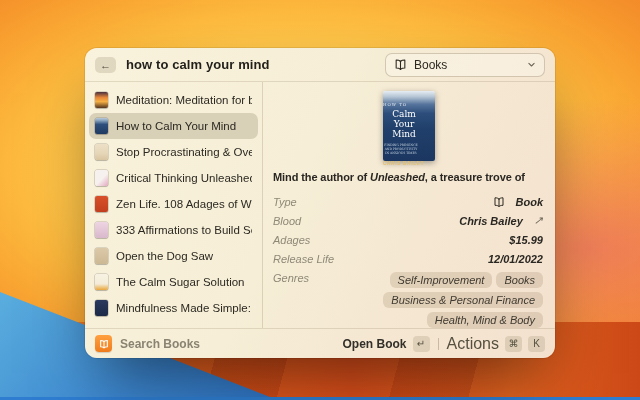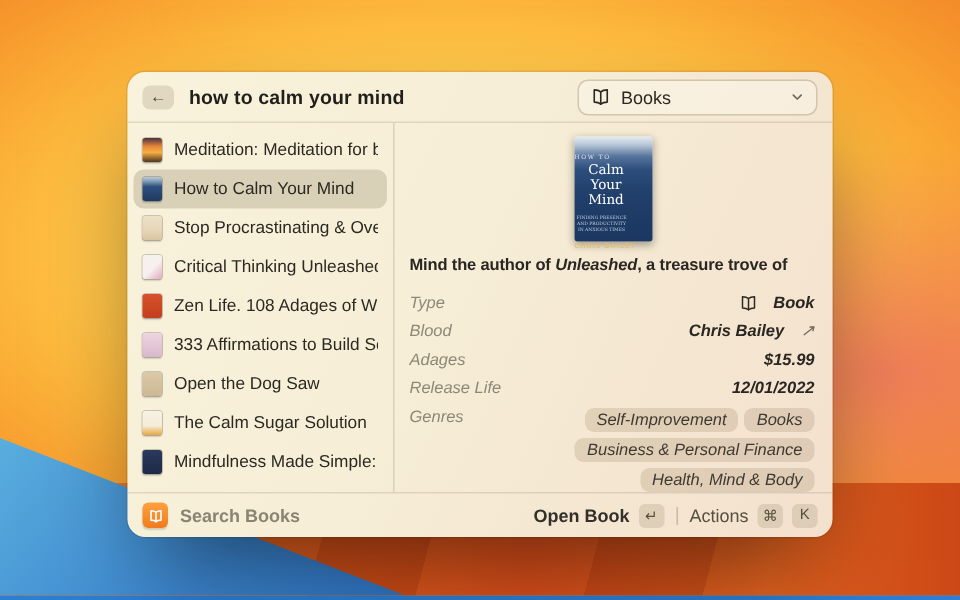--- a/index.html
+++ b/index.html
@@ -97,21 +97,21 @@
   .app-ic{width:17px;height:17px;border-radius:4px;
     background:linear-gradient(180deg,#ffa040,#ef7c1c);
     display:flex;align-items:center;justify-content:center;color:#fff;
     box-shadow:0 1px 1px rgba(0,0,0,0.15);}
   .f-right{display:flex;align-items:center;gap:6px;}
   .open-label{font-size:12px;font-weight:700;color:#33302a;}
   .kbd{min-width:11px;height:16px;background:rgba(90,75,45,0.14);border-radius:4px;
     display:flex;align-items:center;justify-content:center;font-size:10px;
     color:#55503f;padding:0 3px;}
   .vdiv{width:1px;height:12px;background:rgba(90,75,45,0.28);margin:0 2px;}
-  .actions-label{font-size:12px;color:#55503f;}
+  .actions-label{font-size:16px;color:#55503f;}
 </style>
 </head>
 <body>
 
 <div class="wallpaper">
   <div class="wp-orange"></div>
   <div class="wp-band"></div>
   <div class="wp-blue-corner"></div>
   <div class="wp-strip"></div>
 </div>

